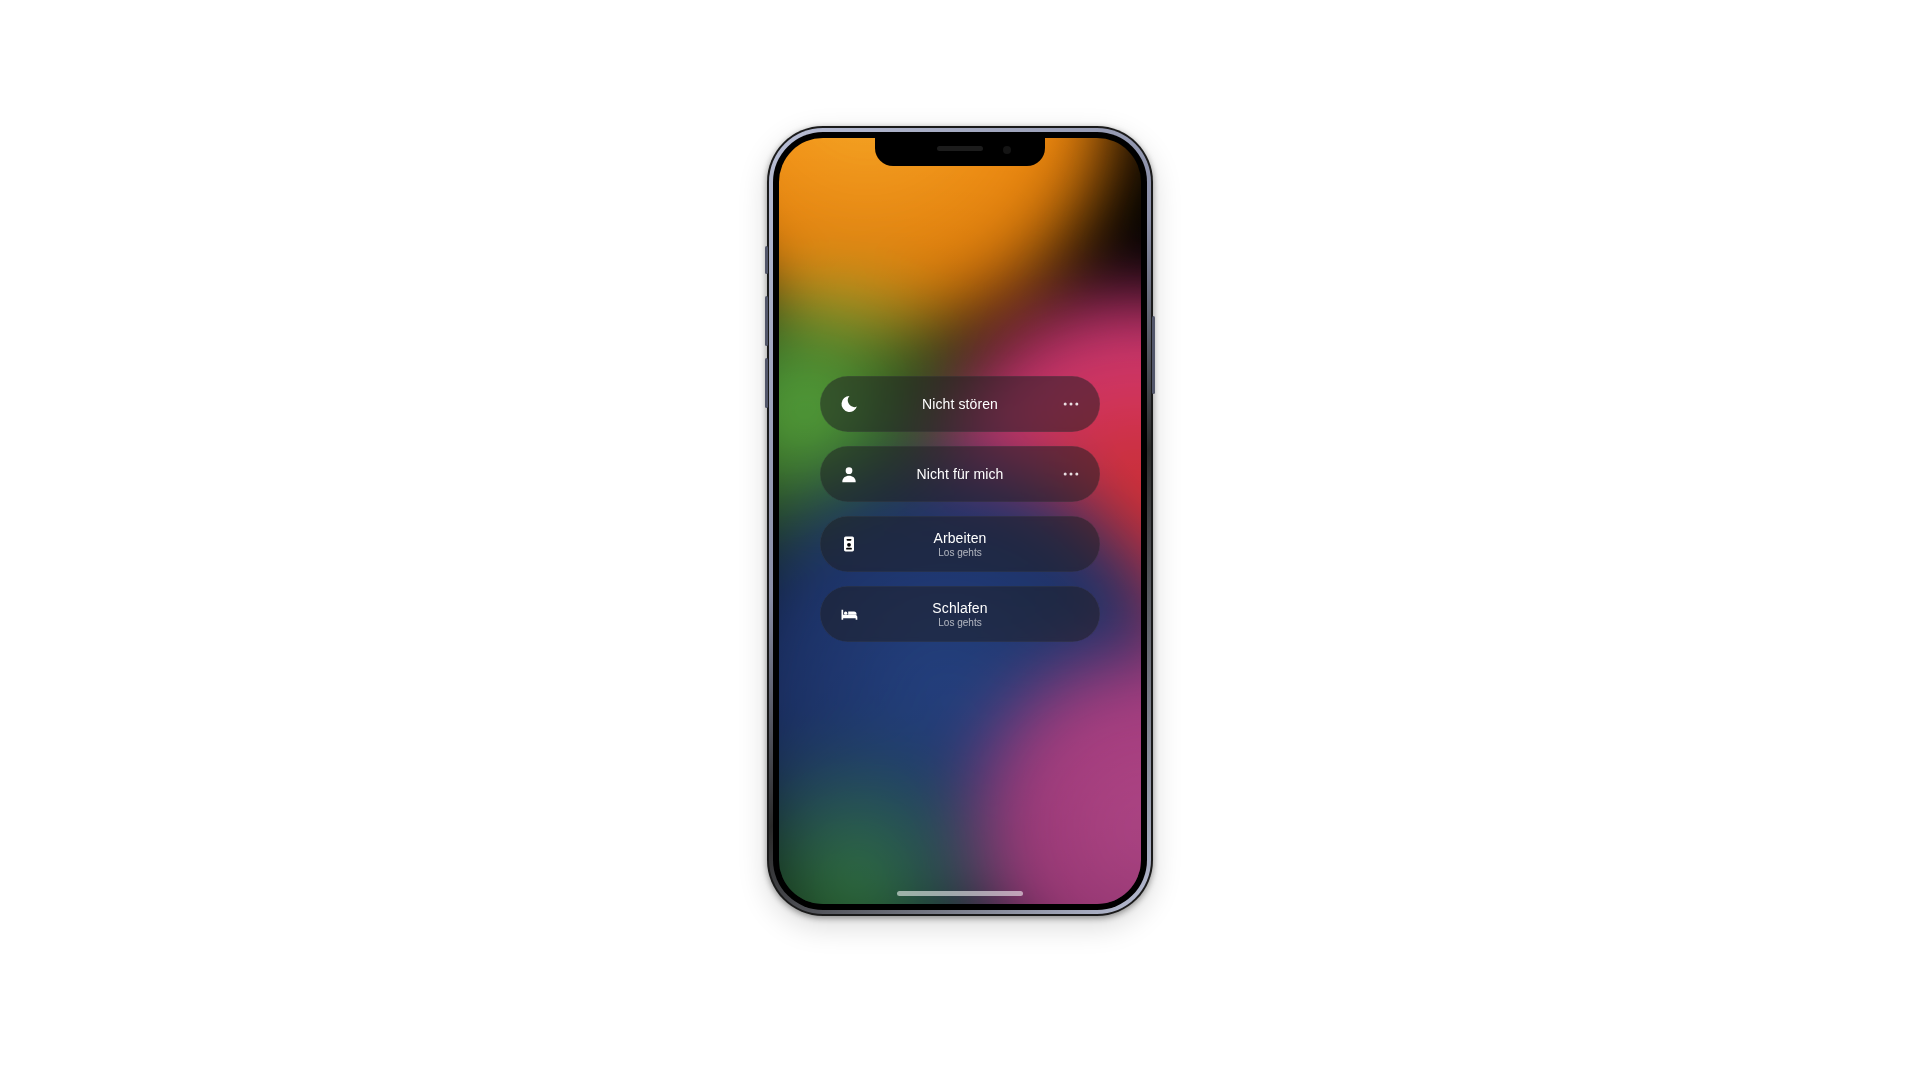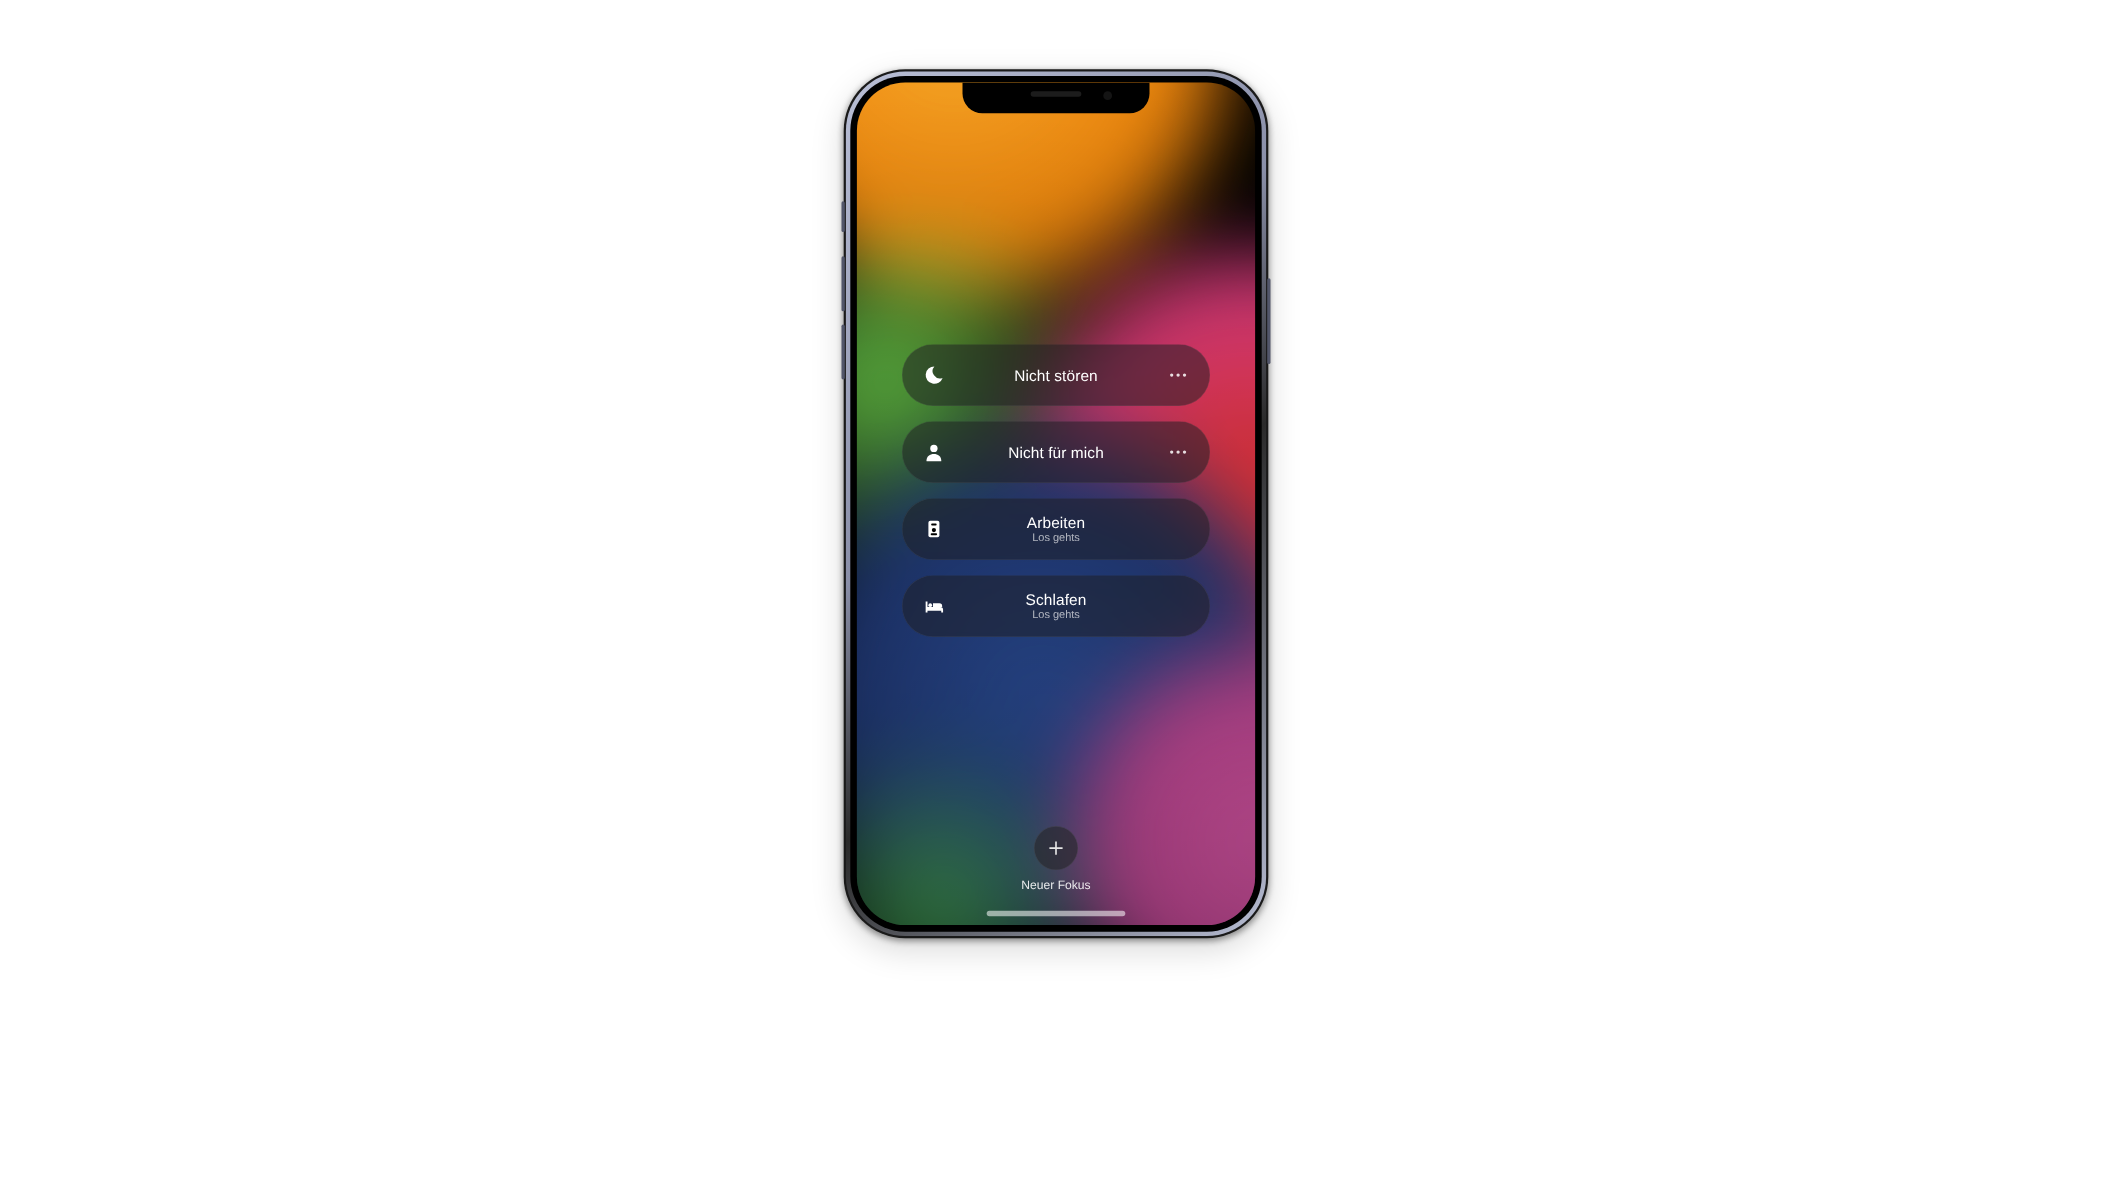--- a/index.html
+++ b/index.html
@@ -1,16 +1,16 @@
 <!DOCTYPE html>
 <html><head>
 <meta charset="utf-8">
 <style>
   html,body{margin:0;padding:0;width:1920px;height:1080px;background:#fff;font-family:-apple-system,BlinkMacSystemFont,"Helvetica Neue",Arial,sans-serif;overflow:hidden;}
-  .stage{position:relative;width:1920px;height:916px;display:flex;align-items:center;justify-content:center;}
+  .stage{position:relative;width:1920px;height:916px;display:flex;align-items:flex-end;justify-content:center;}
   
   .phone{position:relative;width:386px;height:790px;border-radius:56px;background:#1a1a1a;box-shadow:0 2px 6px rgba(0,0,0,.4),0 10px 30px rgba(0,0,0,.15);padding:12px;box-sizing:border-box;}
   .phone:before{content:"";position:absolute;inset:2px;border-radius:54px;background:linear-gradient(135deg,#b9bfd6 0%,#8a8fa8 40%,#2a2a2a 60%,#b9bfd6 100%);z-index:0;}
   .phone:after{content:"";position:absolute;inset:6px;border-radius:50px;background:#000;z-index:0;}
   .screen{position:absolute;inset:12px;border-radius:44px;overflow:hidden;z-index:1;}
   
   .wall{position:absolute;inset:0;filter:blur(28px) saturate(1.3);transform:scale(1.2);}
   .wall .blob{position:absolute;border-radius:50%;}
   .b1{width:360px;height:360px;left:-40px;top:-120px;background:radial-gradient(circle at 40% 40%, #f5b24b 0%, #e08b2a 60%, rgba(224,139,42,0) 75%);}
   .b2{width:280px;height:280px;left:-60px;top:180px;background:radial-gradient(circle at 40% 40%, #86d96a 0%, rgba(134,217,106,0) 70%);}
@@ -136,26 +136,18 @@
             </span>
             <span class="labelwrap">
               <span class="label">Schlafen</span>
               <span class="sub">Los gehts</span>
             </span>
             <span class="spacer-right"></span>
           </div>
 
         </div>
 
-        <div class="bottom">
-          <div class="addbtn">
-            <svg viewBox="0 0 24 24">
-                <path d="M11 4h2v7h7v2h-7v7h-2v-7H4v-2h7z"></path>
-              </svg>
-          </div>
-          <div class="addlabel">Neuer Fokus</div>
-        </div>
       </div>
 
       <div class="homebar"></div>
     </div>
   </div>
 </div>
 
 </body></html>

